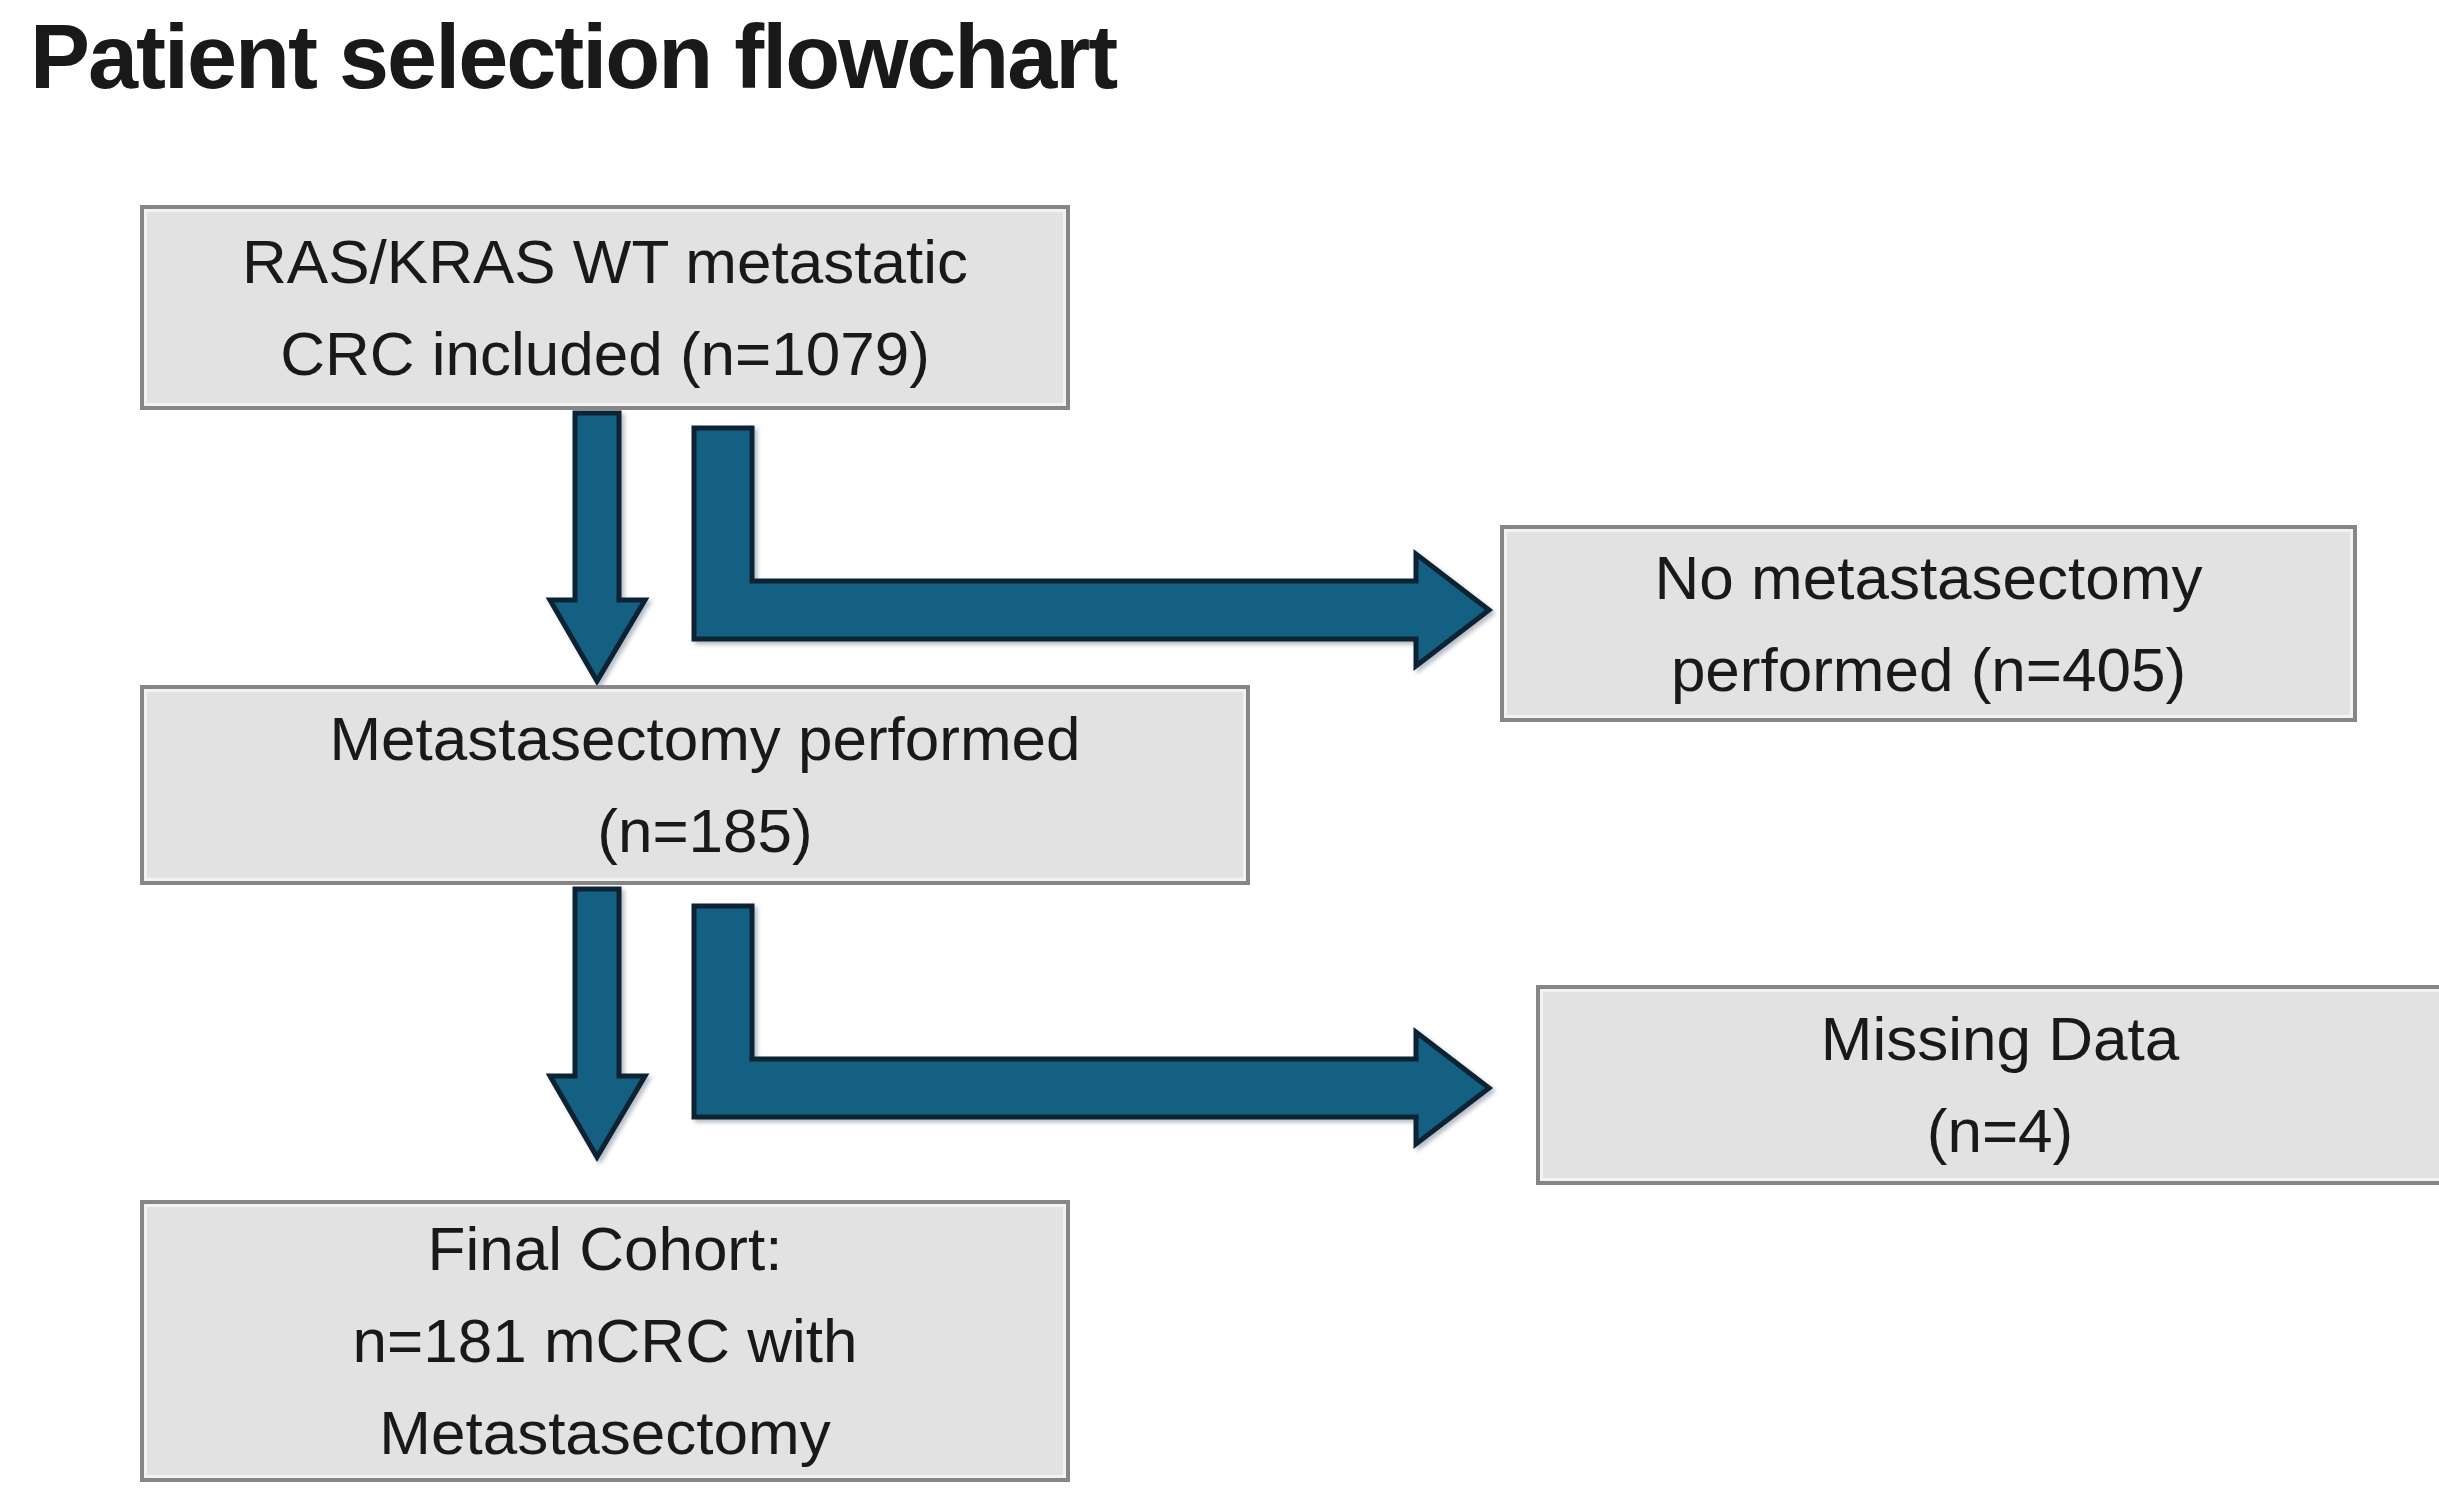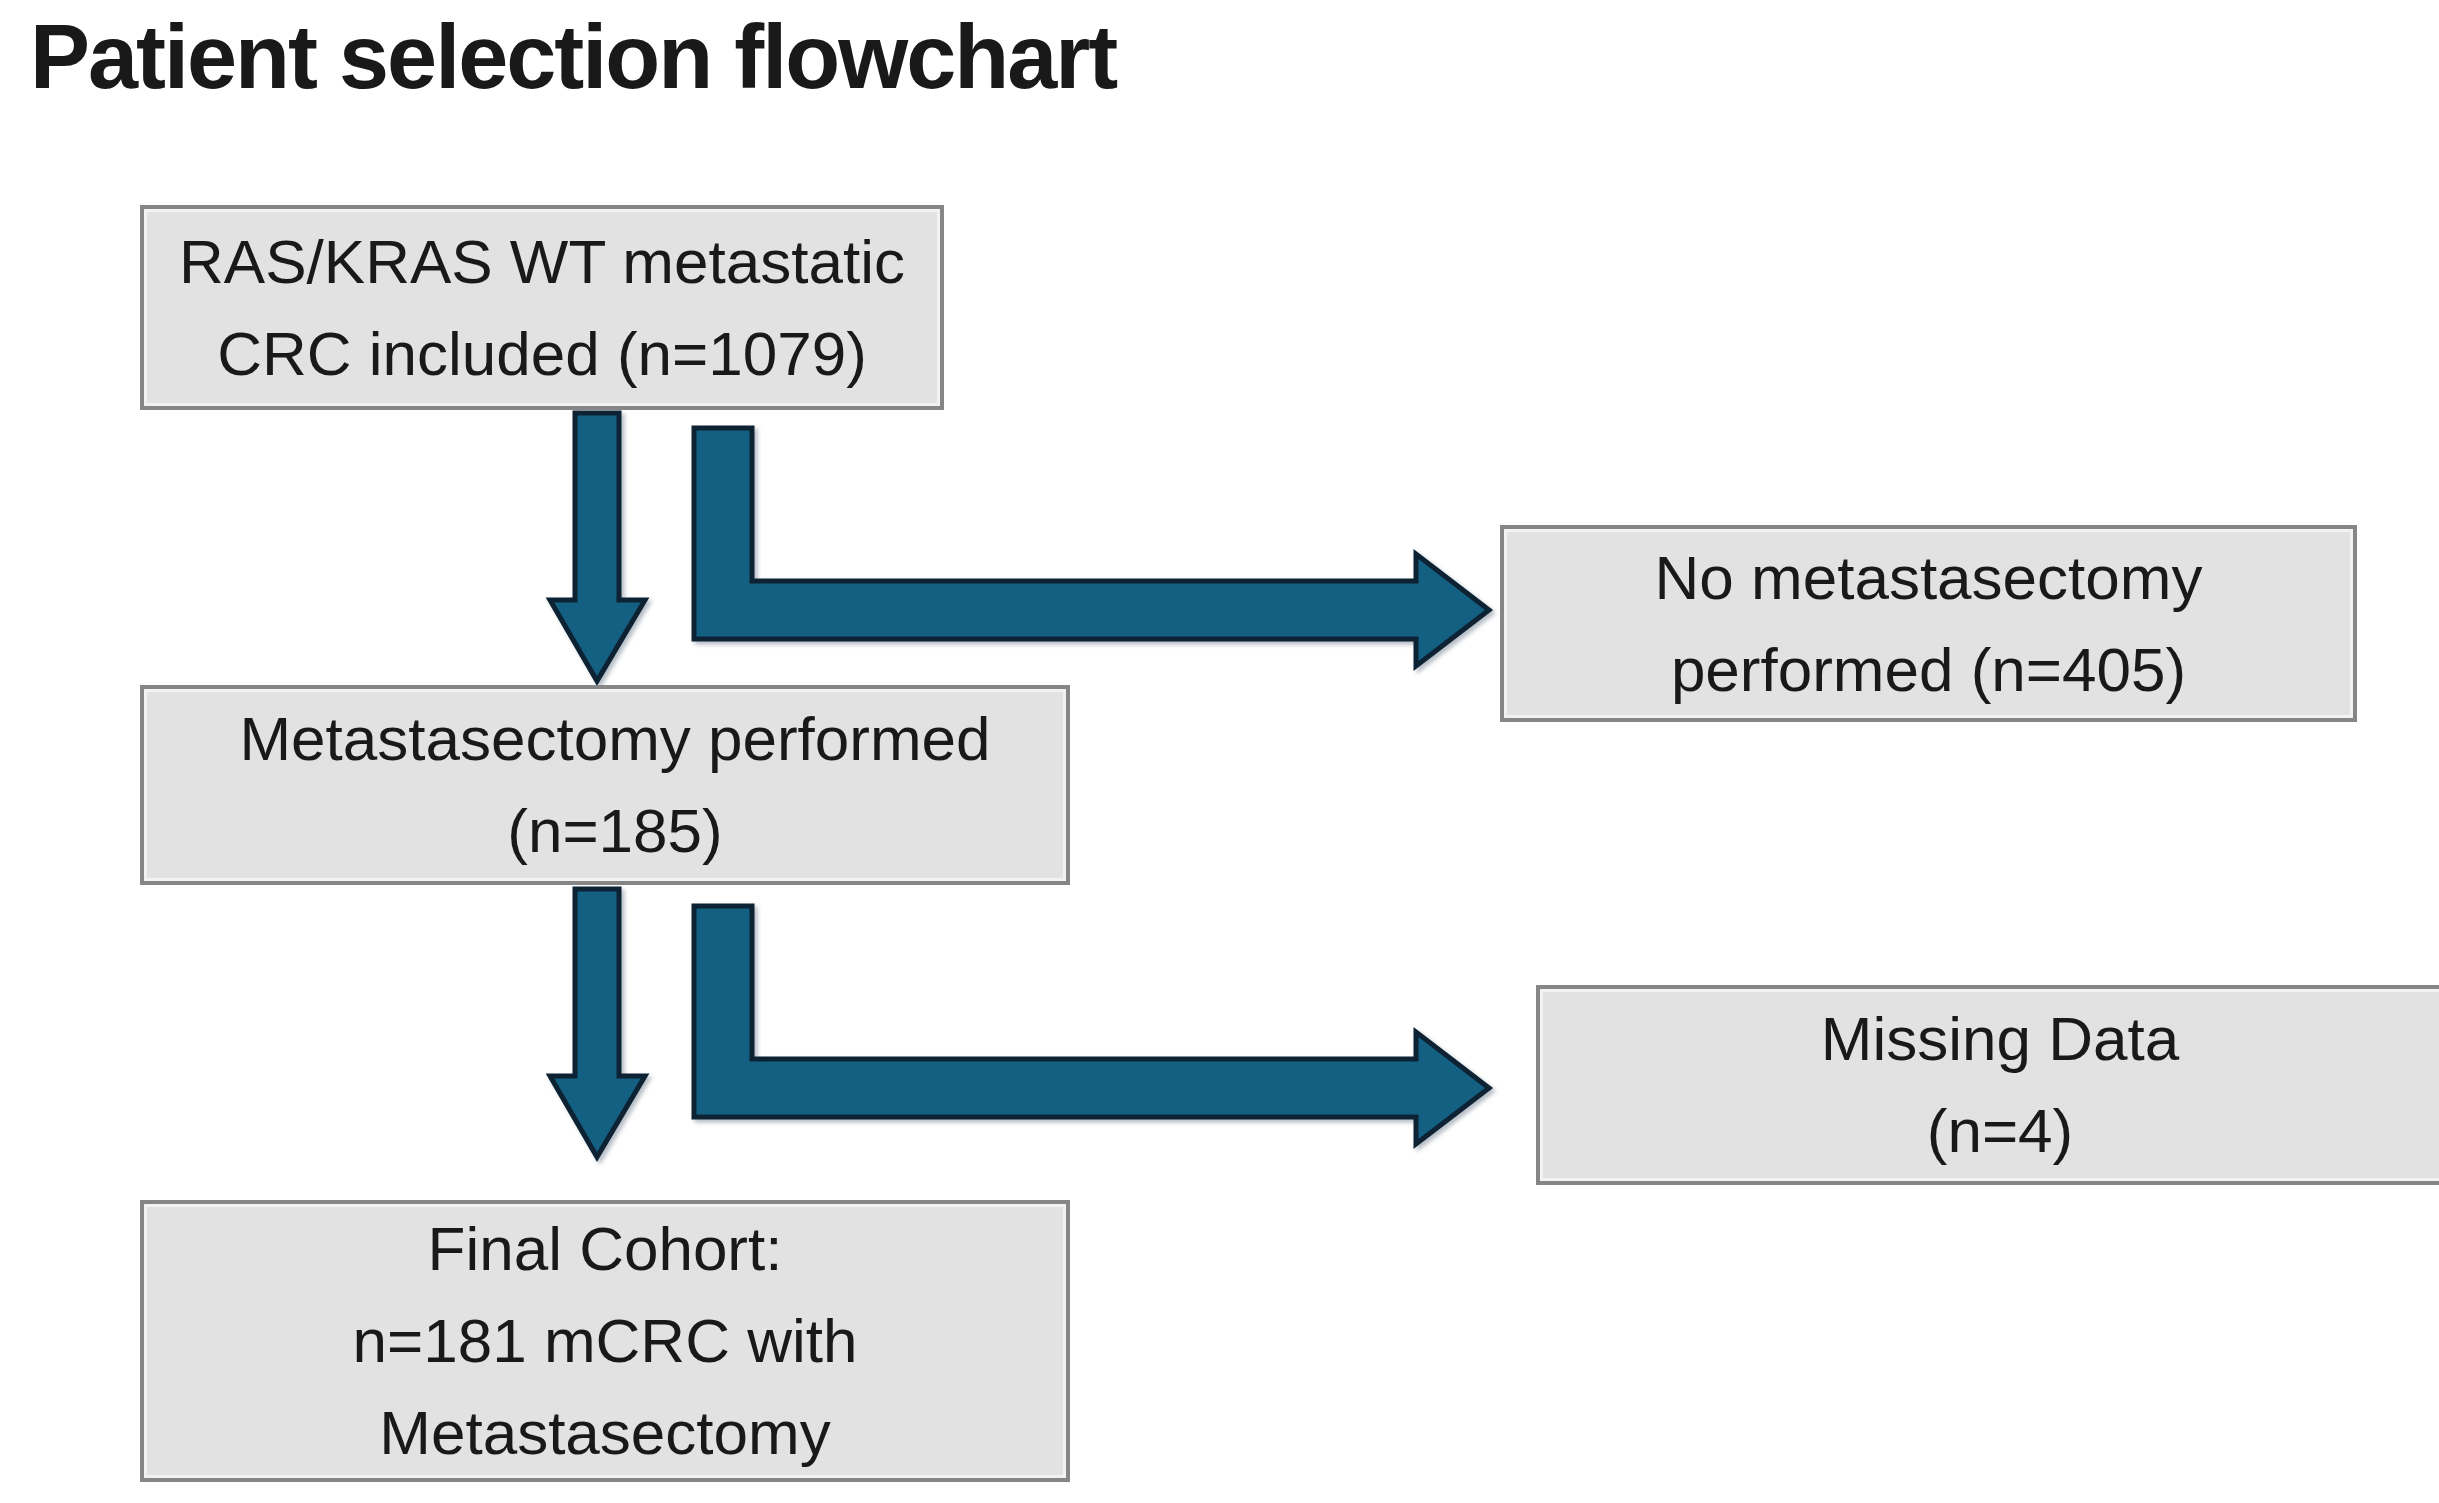--- a/index.html
+++ b/index.html
@@ -55,22 +55,22 @@
     flex-direction: column;
     justify-content: center;
     align-items: center;
     text-align: center;
     color: var(--text);
     font-size: 62px;
     line-height: 92px;
     font-weight: 400;
   }
   .node span { display: block; white-space: nowrap; }
-  .node-included        { left: 140px;  top: 205px;  width: 804px; height: 205px; }
-  .node-metastasectomy  { left: 140px;  top: 685px;  width: 930px; height: 200px; padding-left: 20px; }
+  .node-included        { left: 140px;  top: 205px;  width: 930px; height: 205px; }
+  .node-metastasectomy  { left: 140px;  top: 685px;  width: 1110px; height: 200px; padding-left: 20px; }
   .node-final-cohort    { left: 140px;  top: 1200px; width: 930px; height: 282px; }
   .node-no-metastasectomy { left: 1500px; top: 525px;  width: 857px; height: 197px; }
   .node-missing-data      { left: 1500px; top: 985px;  width: 928px; height: 200px; margin-left: 36px; }
 </style>
 </head>
 <body>
 
 <div class="canvas">
 
   <div class="title">Patient selection flowchart</div>

